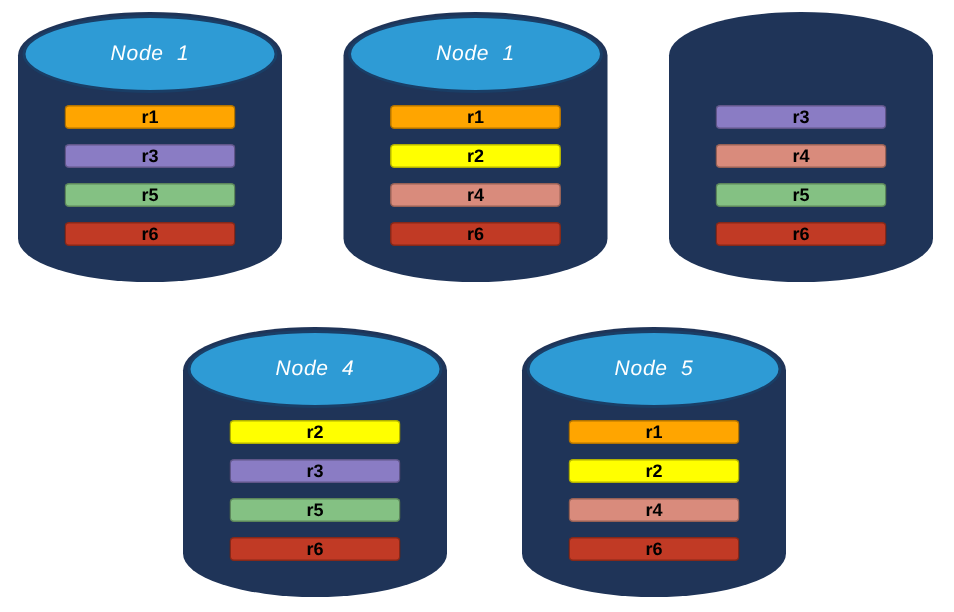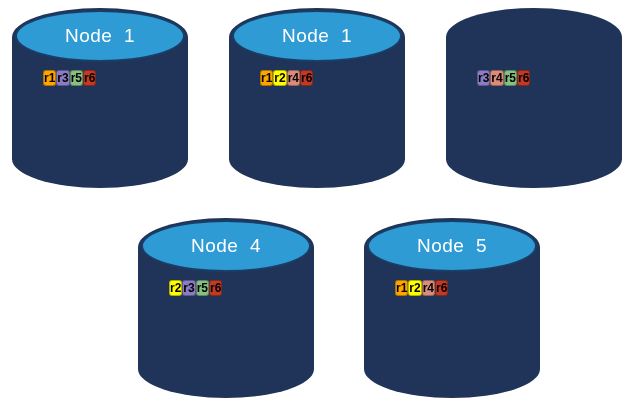--- a/index.html
+++ b/index.html
@@ -20,21 +20,21 @@
     display: flex;
   }
   .row-top {
     top: 8px;
     left: 12px;
     right: 14px;
     justify-content: space-between;
   }
   .row-bottom {
     top: 218px;
-    left: 138px;
+    left: 122px;
     gap: 50px;
   }
   .cylinder {
     position: relative;
     width: 176px;
     height: 180px;
   }
   .cyl-body {
     position: absolute;
     inset: 0;
@@ -50,33 +50,35 @@
     background: var(--cyl-top);
     border: 2px solid var(--cyl-top-border);
     border-radius: 50%;
     box-sizing: border-box;
     display: flex;
     align-items: center;
     justify-content: center;
   }
   .node-title {
     color: var(--title-color);
-    font-size: 19px;
+    font-size: 14px;
     letter-spacing: 0.5px;
     white-space: pre;
     line-height: 1;
     padding-bottom: 2px;
+    font-style: italic;
   }
   .bars {
     position: absolute;
     top: 62px;
     left: 31px;
     right: 31px;
     display: flex;
-    flex-direction: row;
+    flex-direction: column;
+    gap: 10px;
   }
   .bar {
     height: 14px;
     border-radius: 3px;
     border: 1px solid rgba(0,0,0,0.30);
     box-sizing: content-box;
     display: flex;
     align-items: center;
     justify-content: center;
   }

